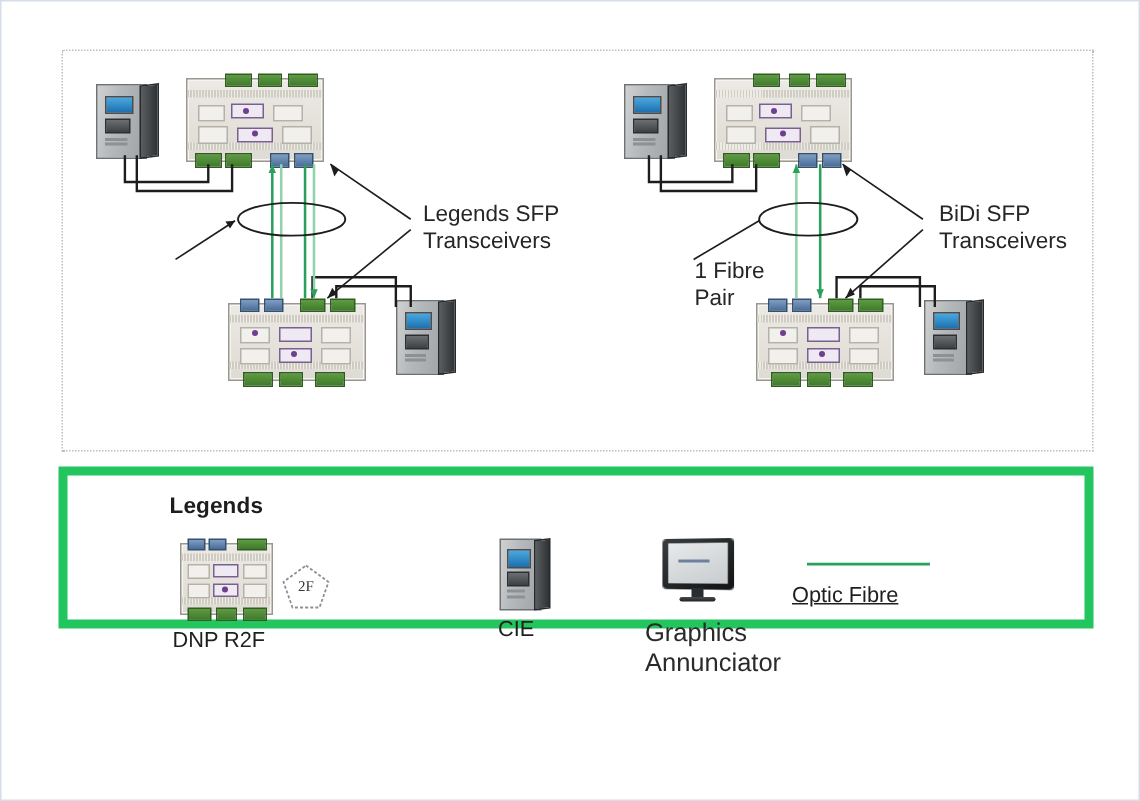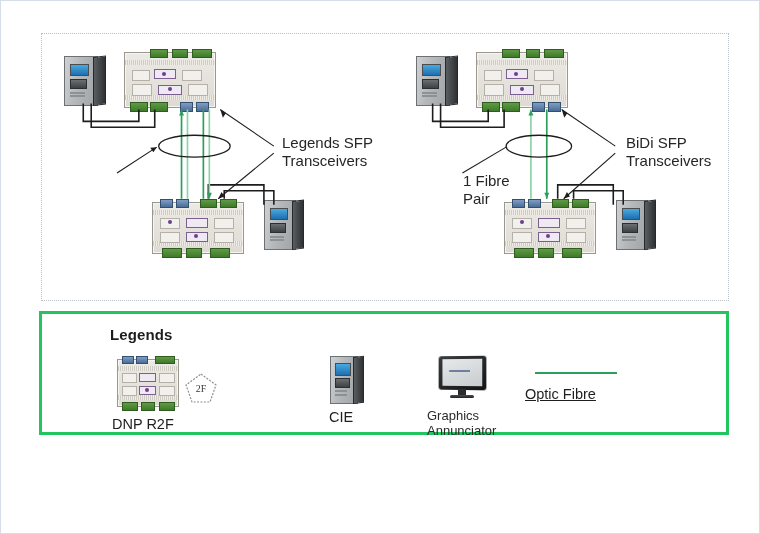--- a/index.html
+++ b/index.html
@@ -28,23 +28,23 @@
     left: 40px; top: 32px;
     width: 688px; height: 268px;
     box-sizing: border-box;
     border: 1px dotted #b9bfc6;
     background: #ffffff;
   }
   
   #legend-panel {
     position: absolute;
     left: 38px; top: 310px;
-    width: 690px; height: 124px;
+    width: 690px; height: 108px;
     box-sizing: border-box;
-    border: 3px solid #22c55e;
+    border: 6px solid #22c55e;
     background: #ffffff;
   }
   #legend-title {
     position: absolute;
     left: 68px; top: 12px;
     font-size: 15px;
     font-weight: bold;
     color: #1d1d1d;
     letter-spacing: .1px;
   }
@@ -196,21 +196,21 @@
   
   .legend-item-label {
     position: absolute;
     font-size: 14.5px;
     color: #1f1f1f;
     text-align: left;
     line-height: 1.15;
     white-space: pre-line;
   }
   .legend-item-label.small {
-    font-size: 13px;
+    font-size: 17px;
     color: #2a2a2a;
   }
   #optic-fibre-swatch {
     position: absolute;
     background: #2aa05a;
     height: 2px;
   }
   #pentagon-2f {
     position: absolute;
     width: 34px; height: 32px;

